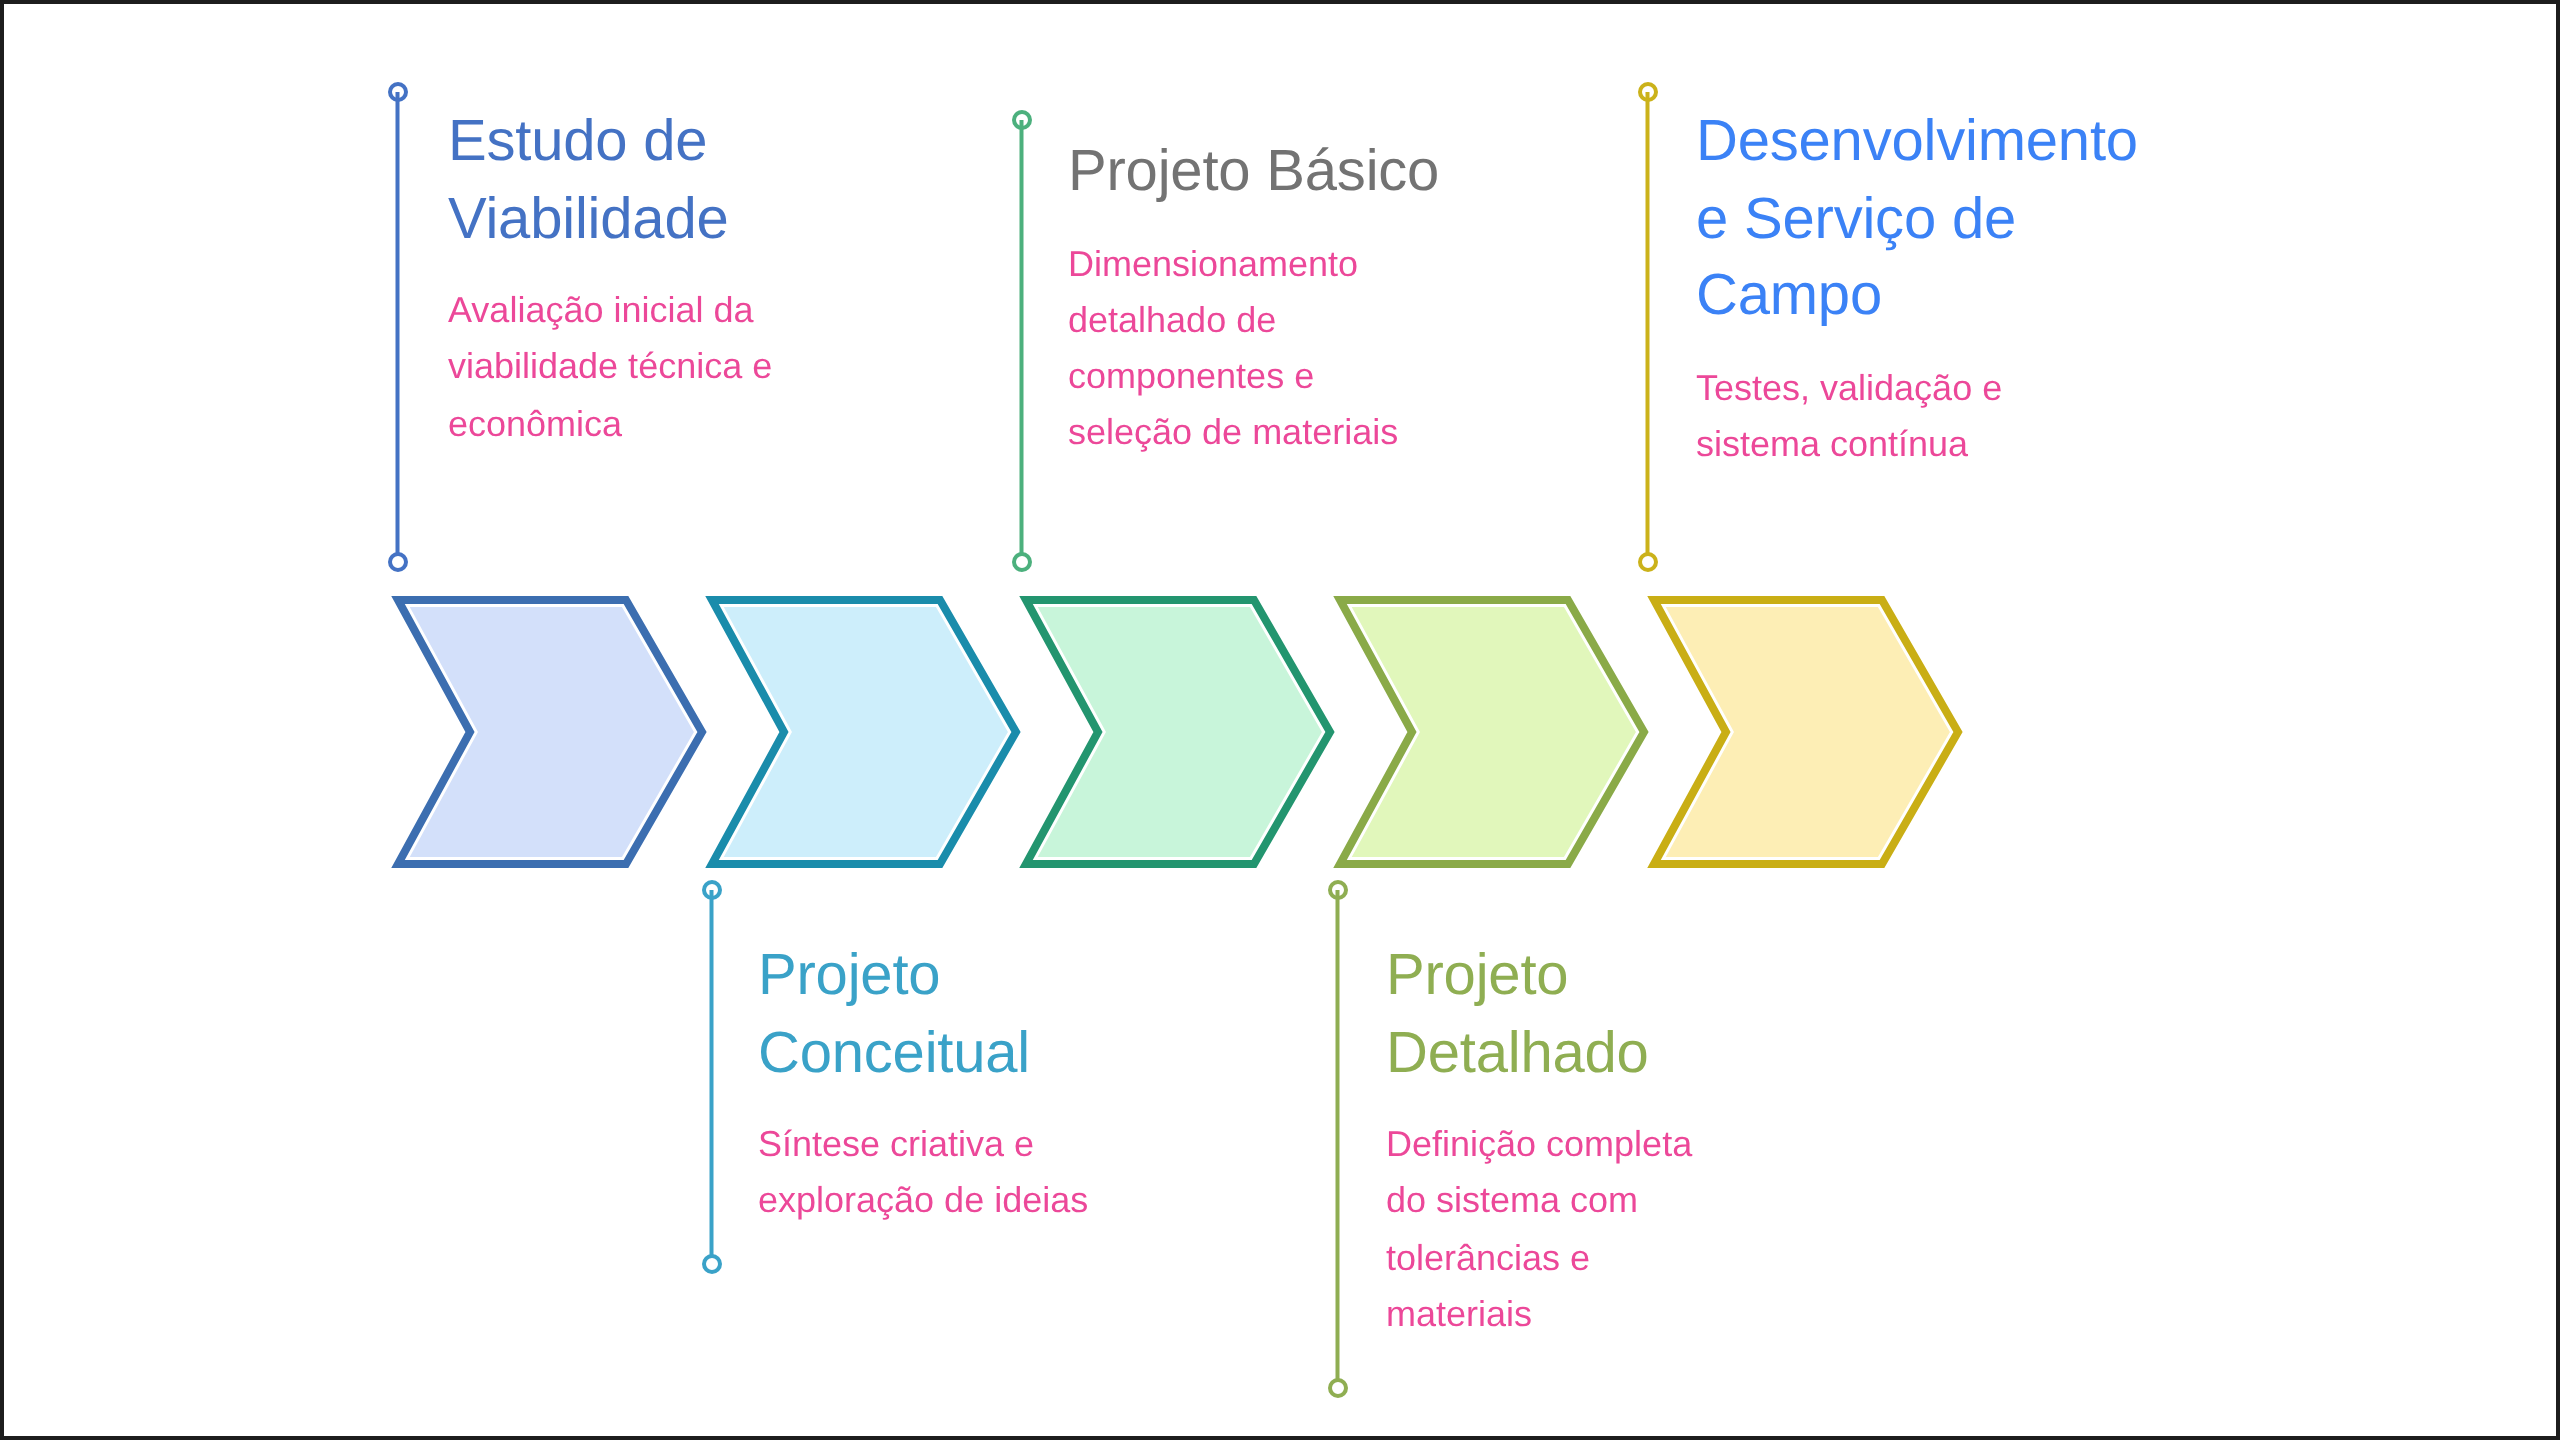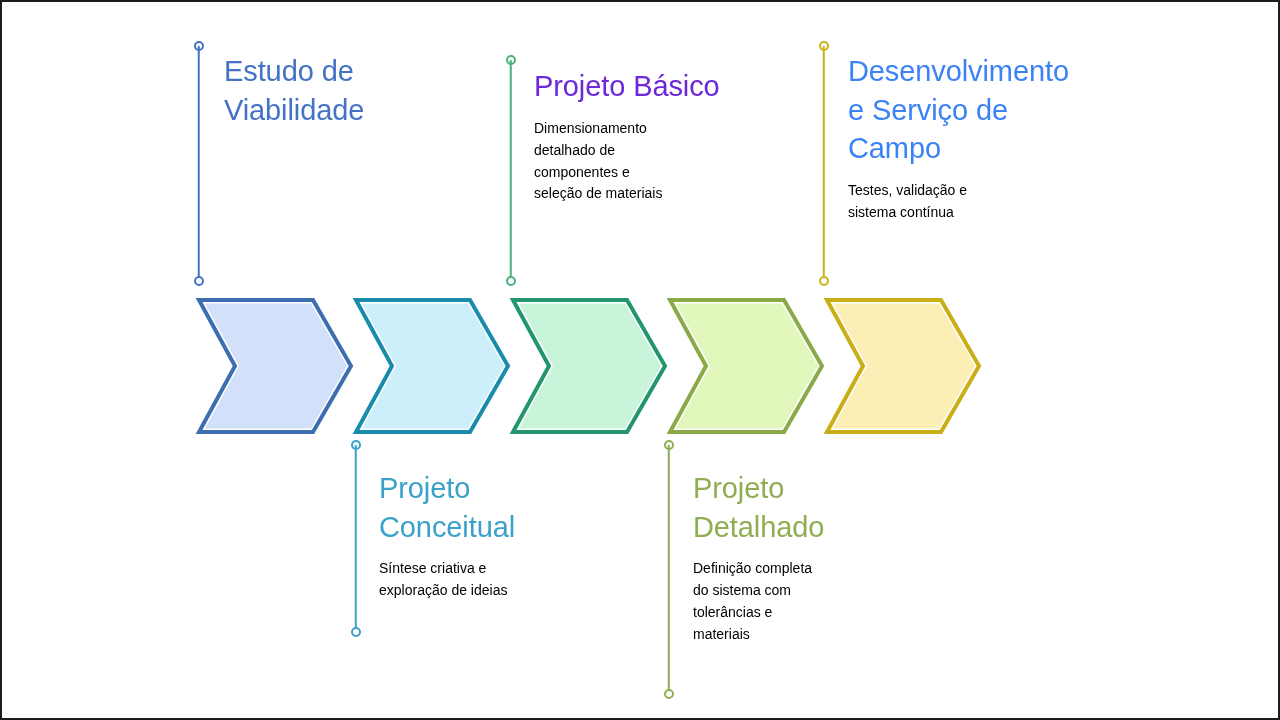--- a/index.html
+++ b/index.html
@@ -43,23 +43,23 @@
   .callout { position:absolute; }
   .callout .title {
     font-size:29px;
     line-height:1.33;
     font-weight:400;
     letter-spacing:-0.1px;
     margin:0 0 12px 0;
     white-space:pre-line;
   }
   .callout .desc {
-    font-size:14px;
+    font-size:18px;
     line-height:1.57;
-    color:#000000;
+    color:#ec4899;
     margin:0;
     white-space:pre-line;
   }
 
   
   .chevron-row { position:absolute; }
   .chevron {
     position:absolute;
     top:0;
   }
@@ -71,29 +71,32 @@
 <div id="canvas">
 
   <div class="connector" style="left:191px; top:39px; width:11px; height:245px; color:#4472c4;">
     <span class="ring top"></span>
     <span class="stem"></span>
     <span class="ring bottom"></span>
   </div>
   <div class="callout" style="left:222px; top:50px; width:258px;">
     <p class="title" style="color:#4472c4;">Estudo de
 Viabilidade</p>
+    <p class="desc">Avaliação inicial da
+viabilidade técnica e
+econômica</p>
   </div>
 
   <div class="connector" style="left:503px; top:53px; width:11px; height:231px; color:#4cb07d;">
     <span class="ring top"></span>
     <span class="stem"></span>
     <span class="ring bottom"></span>
   </div>
   <div class="callout" style="left:532px; top:65px; width:262px;">
-    <p class="title" style="color:#6d28d9;">Projeto Básico</p>
+    <p class="title" style="color:#737373;">Projeto Básico</p>
     <p class="desc">Dimensionamento
 detalhado de
 componentes e
 seleção de materiais</p>
   </div>
 
   <div class="connector" style="left:816px; top:39px; width:11px; height:245px; color:#cbb21a;">
     <span class="ring top"></span>
     <span class="stem"></span>
     <span class="ring bottom"></span>

